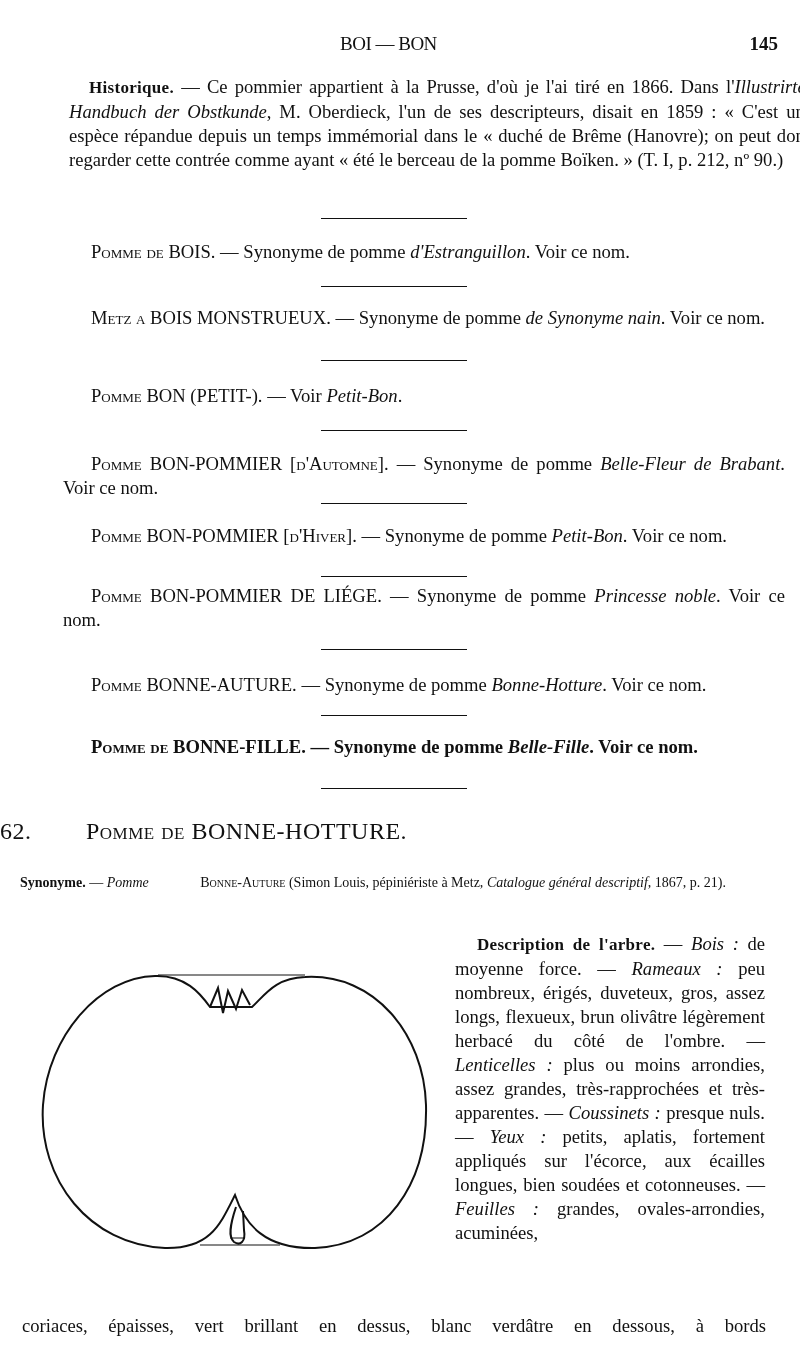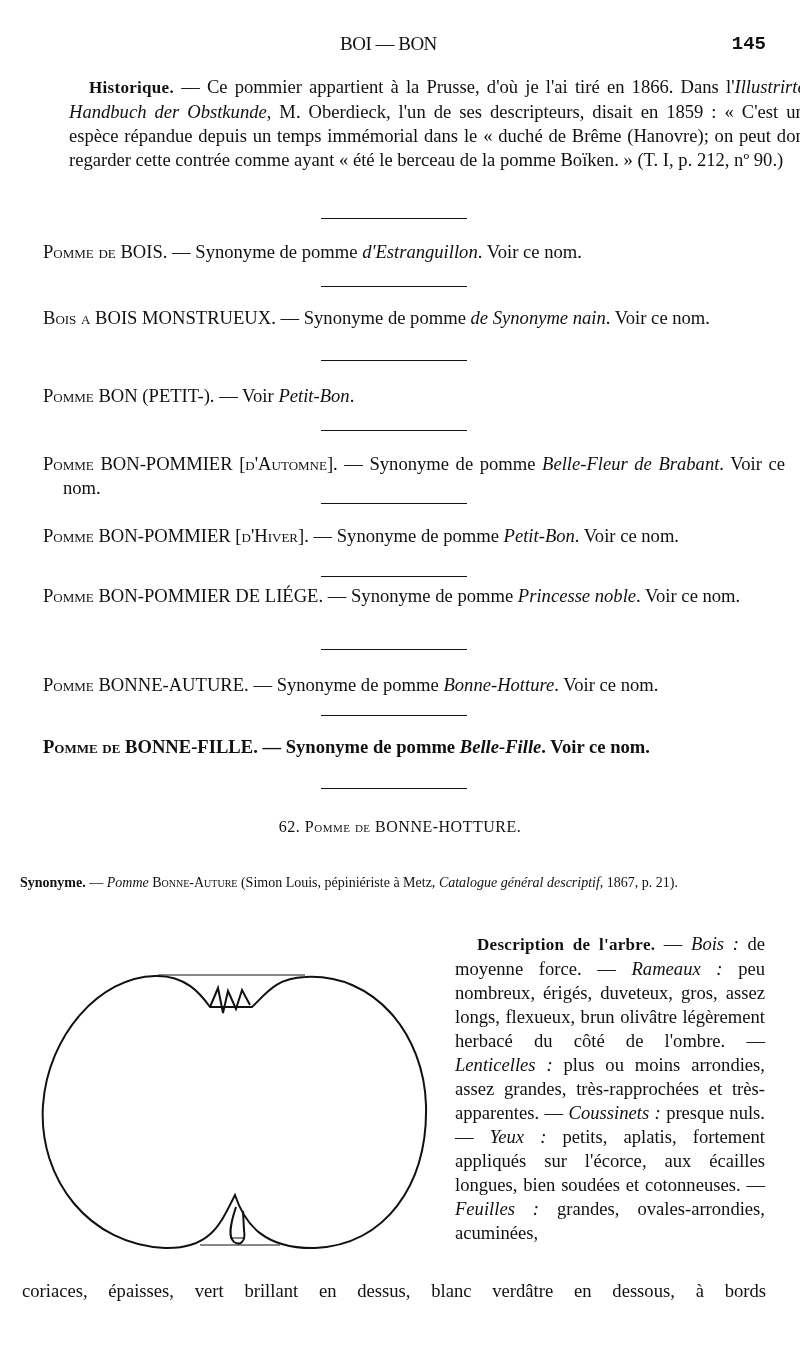--- a/index.html
+++ b/index.html
@@ -4,46 +4,46 @@
 <style>
   html, body { margin: 0; padding: 0; background: #ffffff; }
   body {
     width: 800px; height: 1346px; position: relative; overflow: hidden;
     font-family: "Liberation Serif", "DejaVu Serif", serif;
     color: #111;
   }
   .abs { position: absolute; }
   .running-head { top: 33px; left: 0; width: 800px; height: 24px; font-size: 19px; }
   .running-title { position: absolute; left: 340px; top: 0; letter-spacing: -0.5px; }
-  .page-num { position: absolute; right: 34px; top: 0; font-weight: bold; font-family: Liberation Mono, monospace; }
+  .page-num { position: absolute; right: 22px; top: 0; font-weight: bold; }
   .para {
     left: 22px; width: 744px; font-size: 18.6px; line-height: 24px;
     text-align: justify;
   }
   .hist { top: 75px; text-indent: 20px; margin-left: 47px; }
   .bold-lead { font-weight: 900; font-size: 17px; letter-spacing: 0.3px; }
   .it { font-style: italic; }
-  .sc { font-variant: small-caps; }
+  .sc { font-variant: small-caps; margin-left: 48px; }
   .rule { position: absolute; left: 321px; width: 146px; height: 0; border-top: 1.5px solid #111; }
   .entry {
     position: absolute; left: 43px; width: 722px; font-size: 18.6px; line-height: 24px;
     text-align: justify; padding-left: 20px; text-indent: -20px;
   }
   .entry .name { font-variant: small-caps; }
-  .section-title { top: 818px; left: 0; width: 800px; text-align: center; font-size: 16px; letter-spacing: 0.5px; }
+  .section-title { top: 818px; left: 0; width: 800px; font-size: 24px; letter-spacing: 0.5px; }
   .synonyme {
     top: 873px; left: 20px; width: 744px; font-size: 14px; line-height: 19px; 
   }
   .synonyme .lead { font-weight: 900; }
   .desc {
     top: 932px; left: 455px; width: 310px; font-size: 18.6px; line-height: 24px;
     text-align: justify; text-indent: 22px;
   }
   .last-line {
-    top: 1279px; left: 22px; width: 744px; font-size: 18.6px; line-height: 24px;
+    top: 1314px; left: 22px; width: 744px; font-size: 18.6px; line-height: 24px;
     text-align: justify; text-align-last: justify;
   }
   svg.apple { position: absolute; left: 40px; top: 955px; }
 </style>
 </head>
 <body>
 
 <div class="abs running-head">
   <span class="running-title">BOI — BON</span>
   <span class="page-num">145</span>
@@ -51,21 +51,21 @@
 
 <div class="abs para hist">
   <span class="bold-lead">Historique.</span><span> — Ce pommier appartient à la Prusse, d'où je l'ai tiré en 1866. Dans l'</span><span class="it">Illustrirtes Handbuch der Obstkunde</span><span>, M. Oberdieck, l'un de ses descripteurs, disait en 1859 : « C'est une espèce répandue depuis un temps immémorial dans le « duché de Brême (Hanovre); on peut donc regarder cette contrée comme ayant « été le berceau de la pomme Boïken. » (T. I, p. 212, nº 90.)</span>
 </div>
 
 <div class="rule" style="top:218px"></div>
 
 <div id="entries">
     <div class="entry" style="top: 240px;"><span class="sc">Pomme de</span> <span class="name">BOIS.</span><span> — Synonyme de pomme </span><span class="it">d'Estranguillon</span><span>. Voir ce nom.</span></div>
     <div class="rule" style="top: 286px;"></div>
-    <div class="entry" style="top: 306px;"><span class="sc">Bois a</span> <span class="name">BOIS MONSTRUEUX.</span><span> — Synonyme de pomme </span><span class="it">de Synonyme nain</span><span>. Voir ce nom.</span></div>
+    <div class="entry" style="top: 306px;"><span class="sc">Metz a</span> <span class="name">BOIS MONSTRUEUX.</span><span> — Synonyme de pomme </span><span class="it">de Synonyme nain</span><span>. Voir ce nom.</span></div>
     <div class="rule" style="top: 360px;"></div>
     <div class="entry" style="top: 384px;"><span class="sc">Pomme</span> <span class="name">BON (PETIT-).</span><span> — Voir </span><span class="it">Petit-Bon</span><span>.</span></div>
     <div class="rule" style="top: 430px;"></div>
     <div class="entry" style="top: 452px;"><span class="sc">Pomme</span> <span class="name">BON-POMMIER [d'Automne].</span><span> — Synonyme de pomme </span><span class="it">Belle-Fleur de Brabant</span><span>. Voir ce nom.</span></div>
     <div class="rule" style="top: 503px;"></div>
     <div class="entry" style="top: 524px;"><span class="sc">Pomme</span> <span class="name">BON-POMMIER [d'Hiver].</span><span> — Synonyme de pomme </span><span class="it">Petit-Bon</span><span>. Voir ce nom.</span></div>
     <div class="rule" style="top: 576px;"></div>
     <div class="entry" style="top: 584px;"><span class="sc">Pomme</span> <span class="name">BON-POMMIER DE LIÉGE.</span><span> — Synonyme de pomme </span><span class="it">Princesse noble</span><span>. Voir ce nom.</span></div>
     <div class="rule" style="top: 649px;"></div>
     <div class="entry" style="top: 673px;"><span class="sc">Pomme</span> <span class="name">BONNE-AUTURE.</span><span> — Synonyme de pomme </span><span class="it">Bonne-Hotture</span><span>. Voir ce nom.</span></div>

